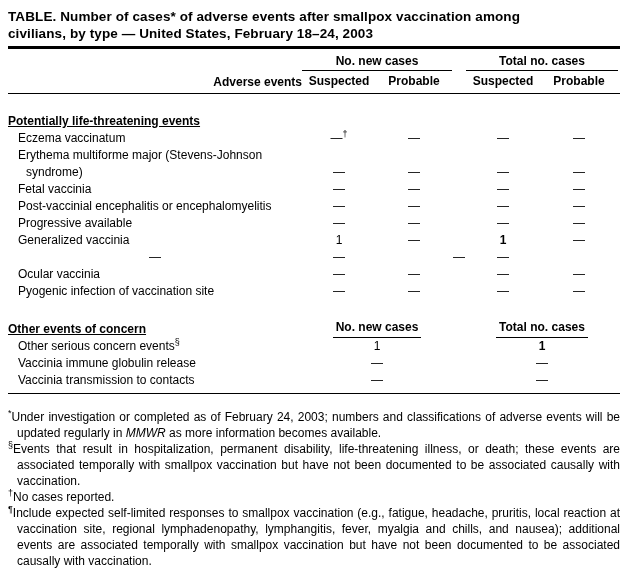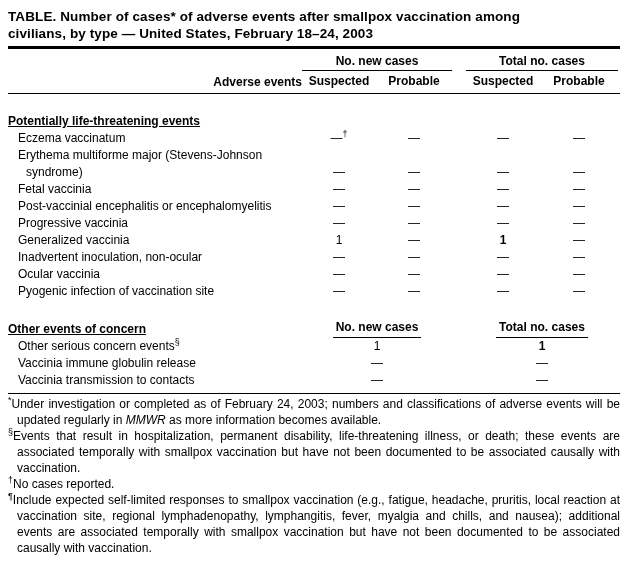--- a/index.html
+++ b/index.html
@@ -24,21 +24,21 @@
   .advhdr { font-weight:bold; text-align:right; }
 
   .row { }
   .secgap { margin-top:19px;text-decoration:underline; }
   .ou { display:inline-block; border-bottom:1px solid #000; padding:0 3px 1px 3px; }
 
   sup { font-size:9px; line-height:0; vertical-align:super; }
 
   .tbl-bottom { border-top:1px solid #000; margin-top:4px; }
 
-  .fnotes { margin-top:2px; font-size:12px; line-height:16px; }
+  .fnotes { margin-top:15px; font-size:12px; line-height:16px; }
   .fn { margin:0; padding-left:9px; text-indent:-9px; text-align:justify; }
   .fn-short { text-align:left; }
   .it { font-style:italic; }
 </style>
 </head>
 <body>
 
 <div class="page">
 
   <div class="title">
@@ -98,40 +98,39 @@
   <div class="grid row">
     <div class="lab">Post-vaccinial encephalitis or encephalomyelitis</div>
     <div class="num">—</div>
     <div class="num">—</div>
     <div></div>
     <div class="num">—</div>
     <div class="num">—</div>
   </div>
 
   <div class="grid row">
-    <div class="lab">Progressive vaccinia</div>
+    <div class="lab">Progressive available</div>
     <div class="num">—</div>
     <div class="num">—</div>
     <div></div>
     <div class="num">—</div>
     <div class="num">—</div>
   </div>
 
 
   <div class="grid row">
     <div class="lab">Generalized vaccinia</div>
     <div class="num">1</div>
     <div class="num">—</div>
     <div></div>
     <div class="num b">1</div>
     <div class="num">—</div>
   </div>
 
   <div class="grid row">
-    <div class="lab">Inadvertent inoculation, non-ocular</div>
     <div class="num">—</div>
     <div class="num">—</div>
     <div></div>
     <div class="num">—</div>
     <div class="num">—</div>
   </div>
 
   <div class="grid row">
     <div class="lab">Ocular vaccinia</div>
     <div class="num">—</div>

